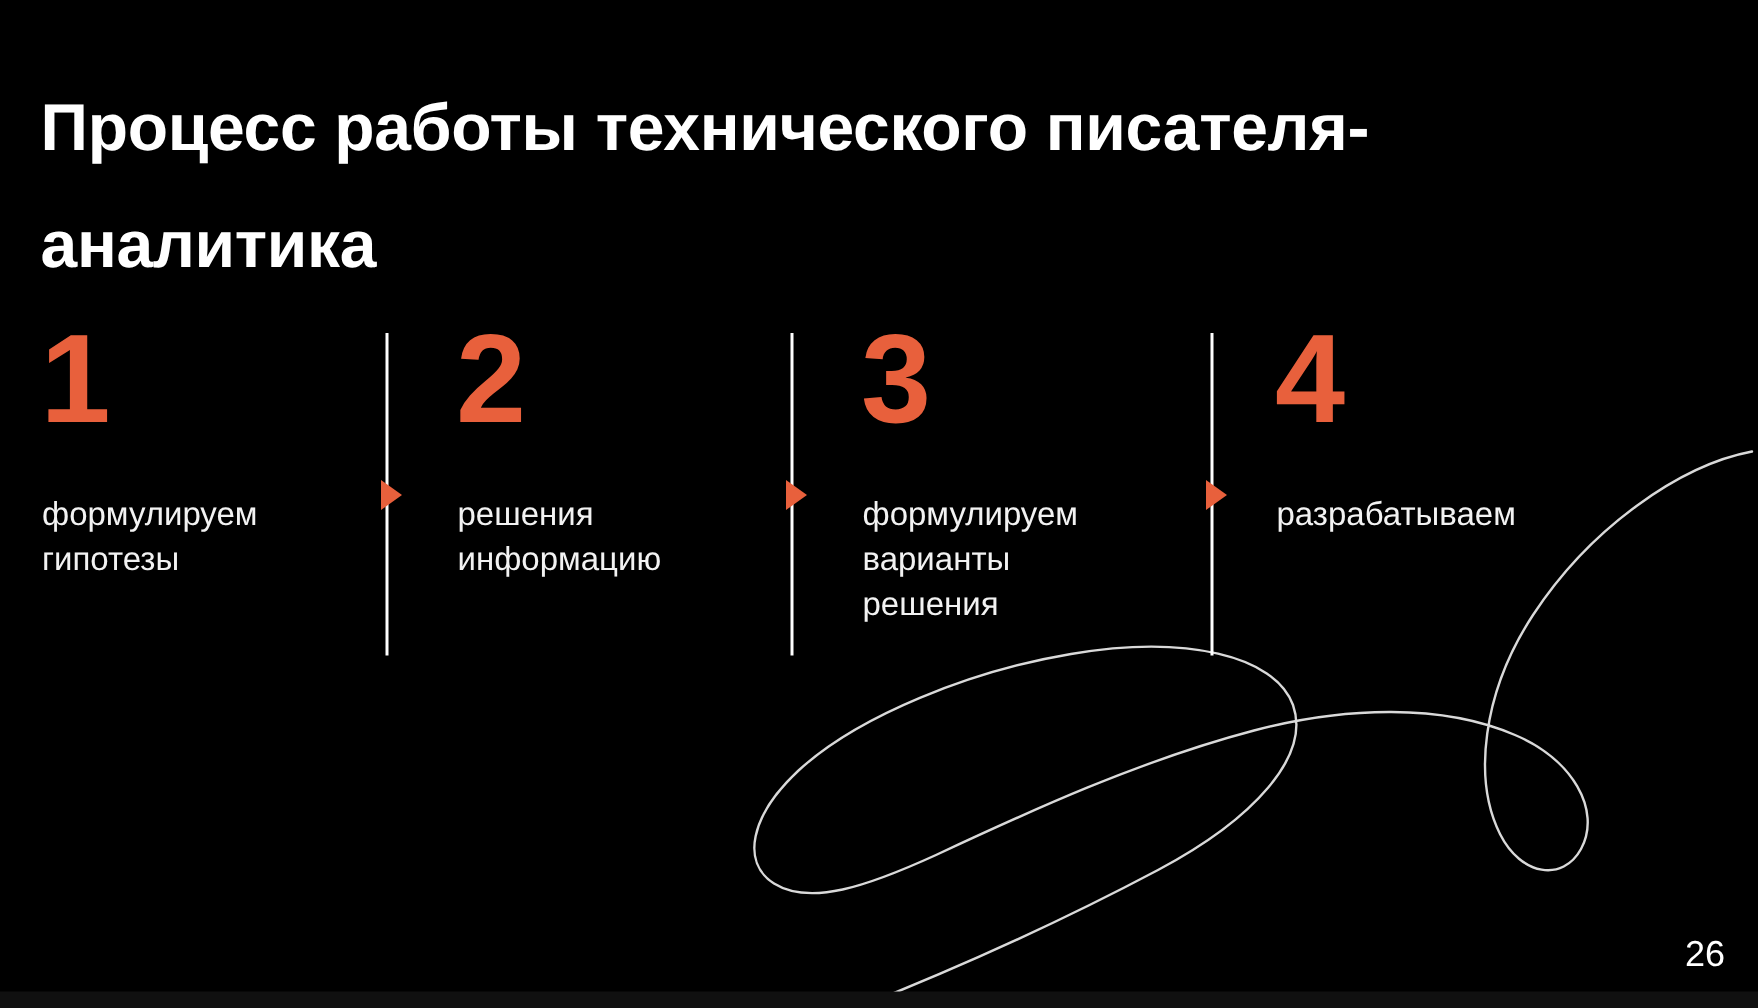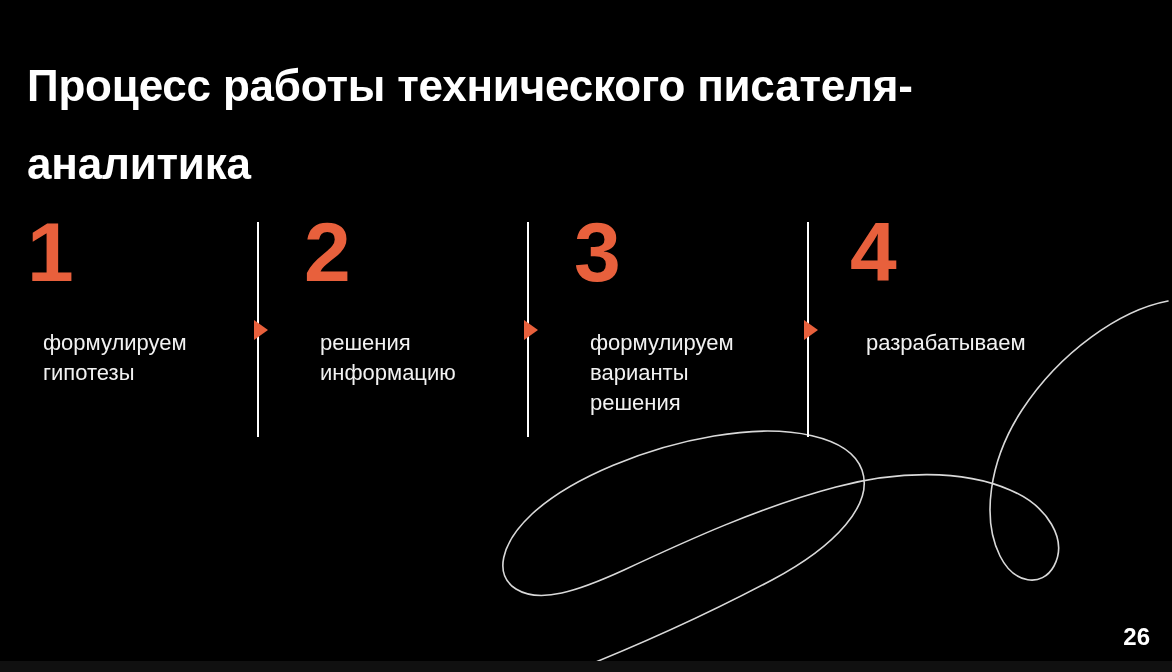--- a/index.html
+++ b/index.html
@@ -56,21 +56,21 @@
     top: 0;
     color: #e8603c;
     font-size: 84px;
     font-weight: 700;
     line-height: 84px;
     letter-spacing: -1px;
   }
 
   .step-label {
     position: absolute;
-    left: 16px;
+    left: 1px;
     top: 118px;
     width: 205px;
     color: #f2f2f2;
     font-size: 22px;
     font-weight: 400;
     line-height: 30px;
     white-space: pre-line;
   }
 
   
@@ -102,21 +102,21 @@
     pointer-events: none;
   }
 
   
   #page-number {
     position: absolute;
     right: 22px;
     bottom: 22px;
     color: #ffffff;
     font-size: 24px;
-    font-weight: 700;
+    font-weight: 400;
     line-height: 26px;
     margin-top: 8px;
   }
 
   
   #bottom-strip {
     position: absolute;
     left: 0;
     bottom: 0;
     width: 1172px;

